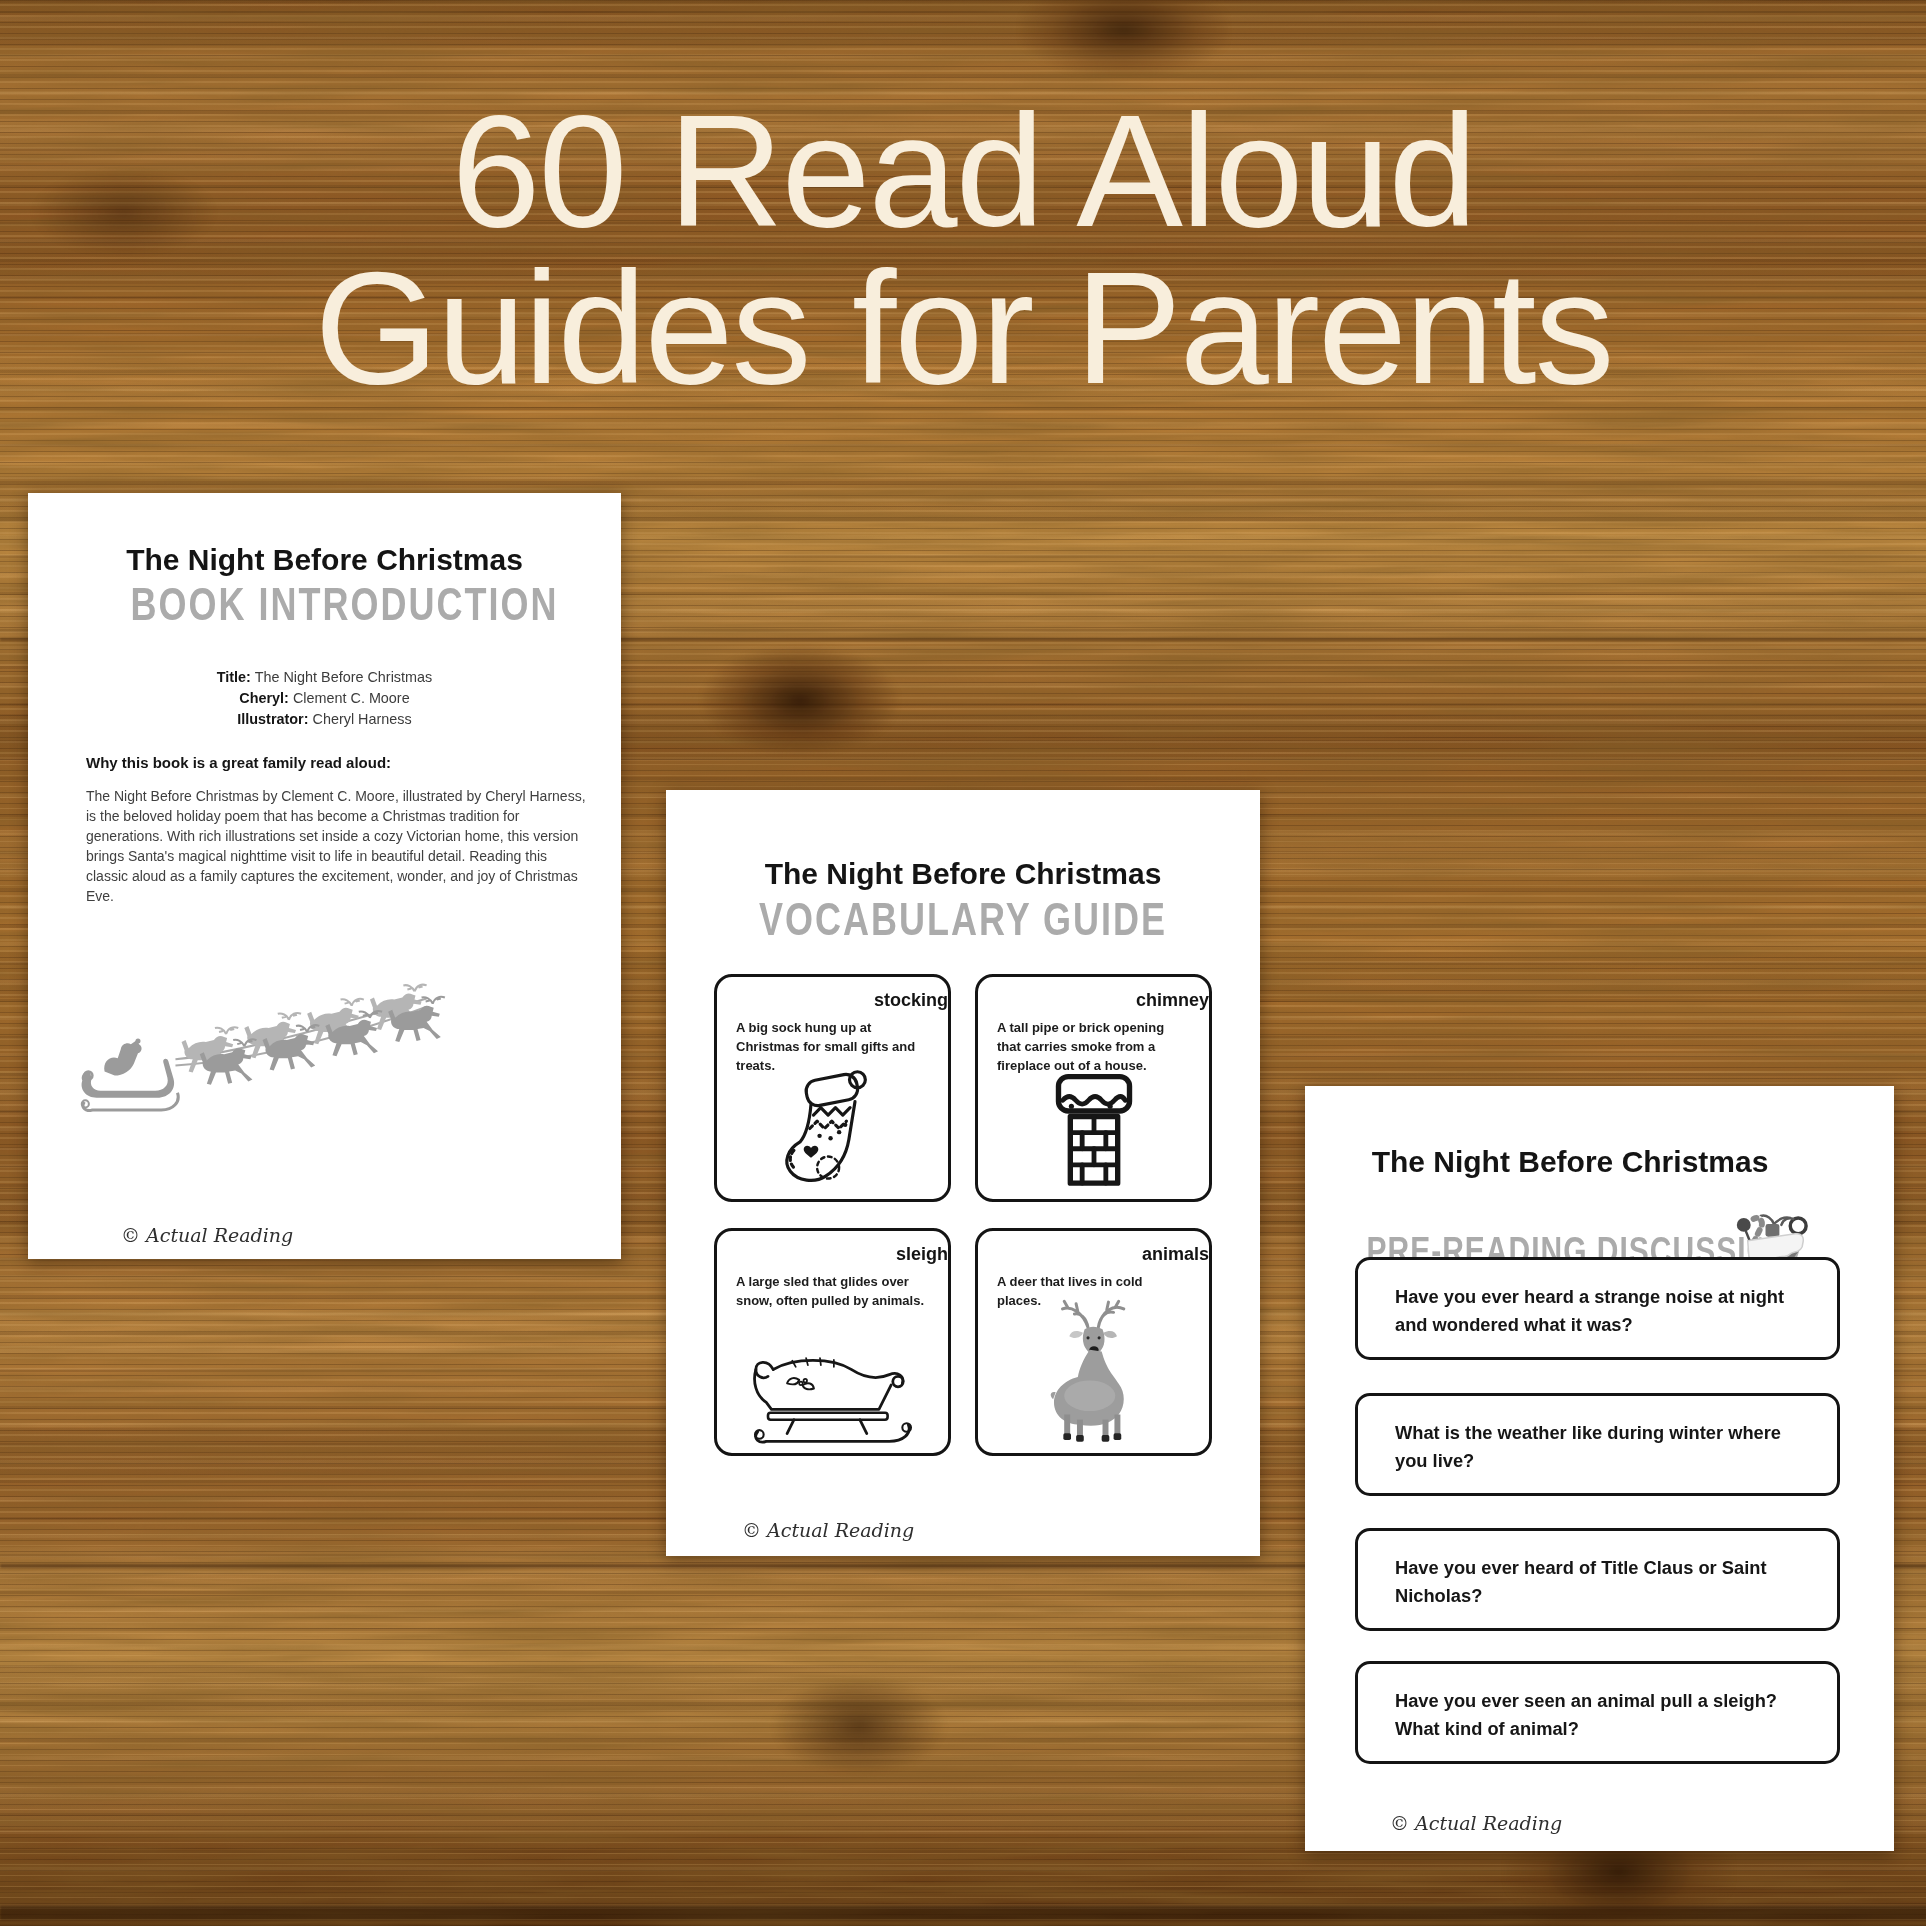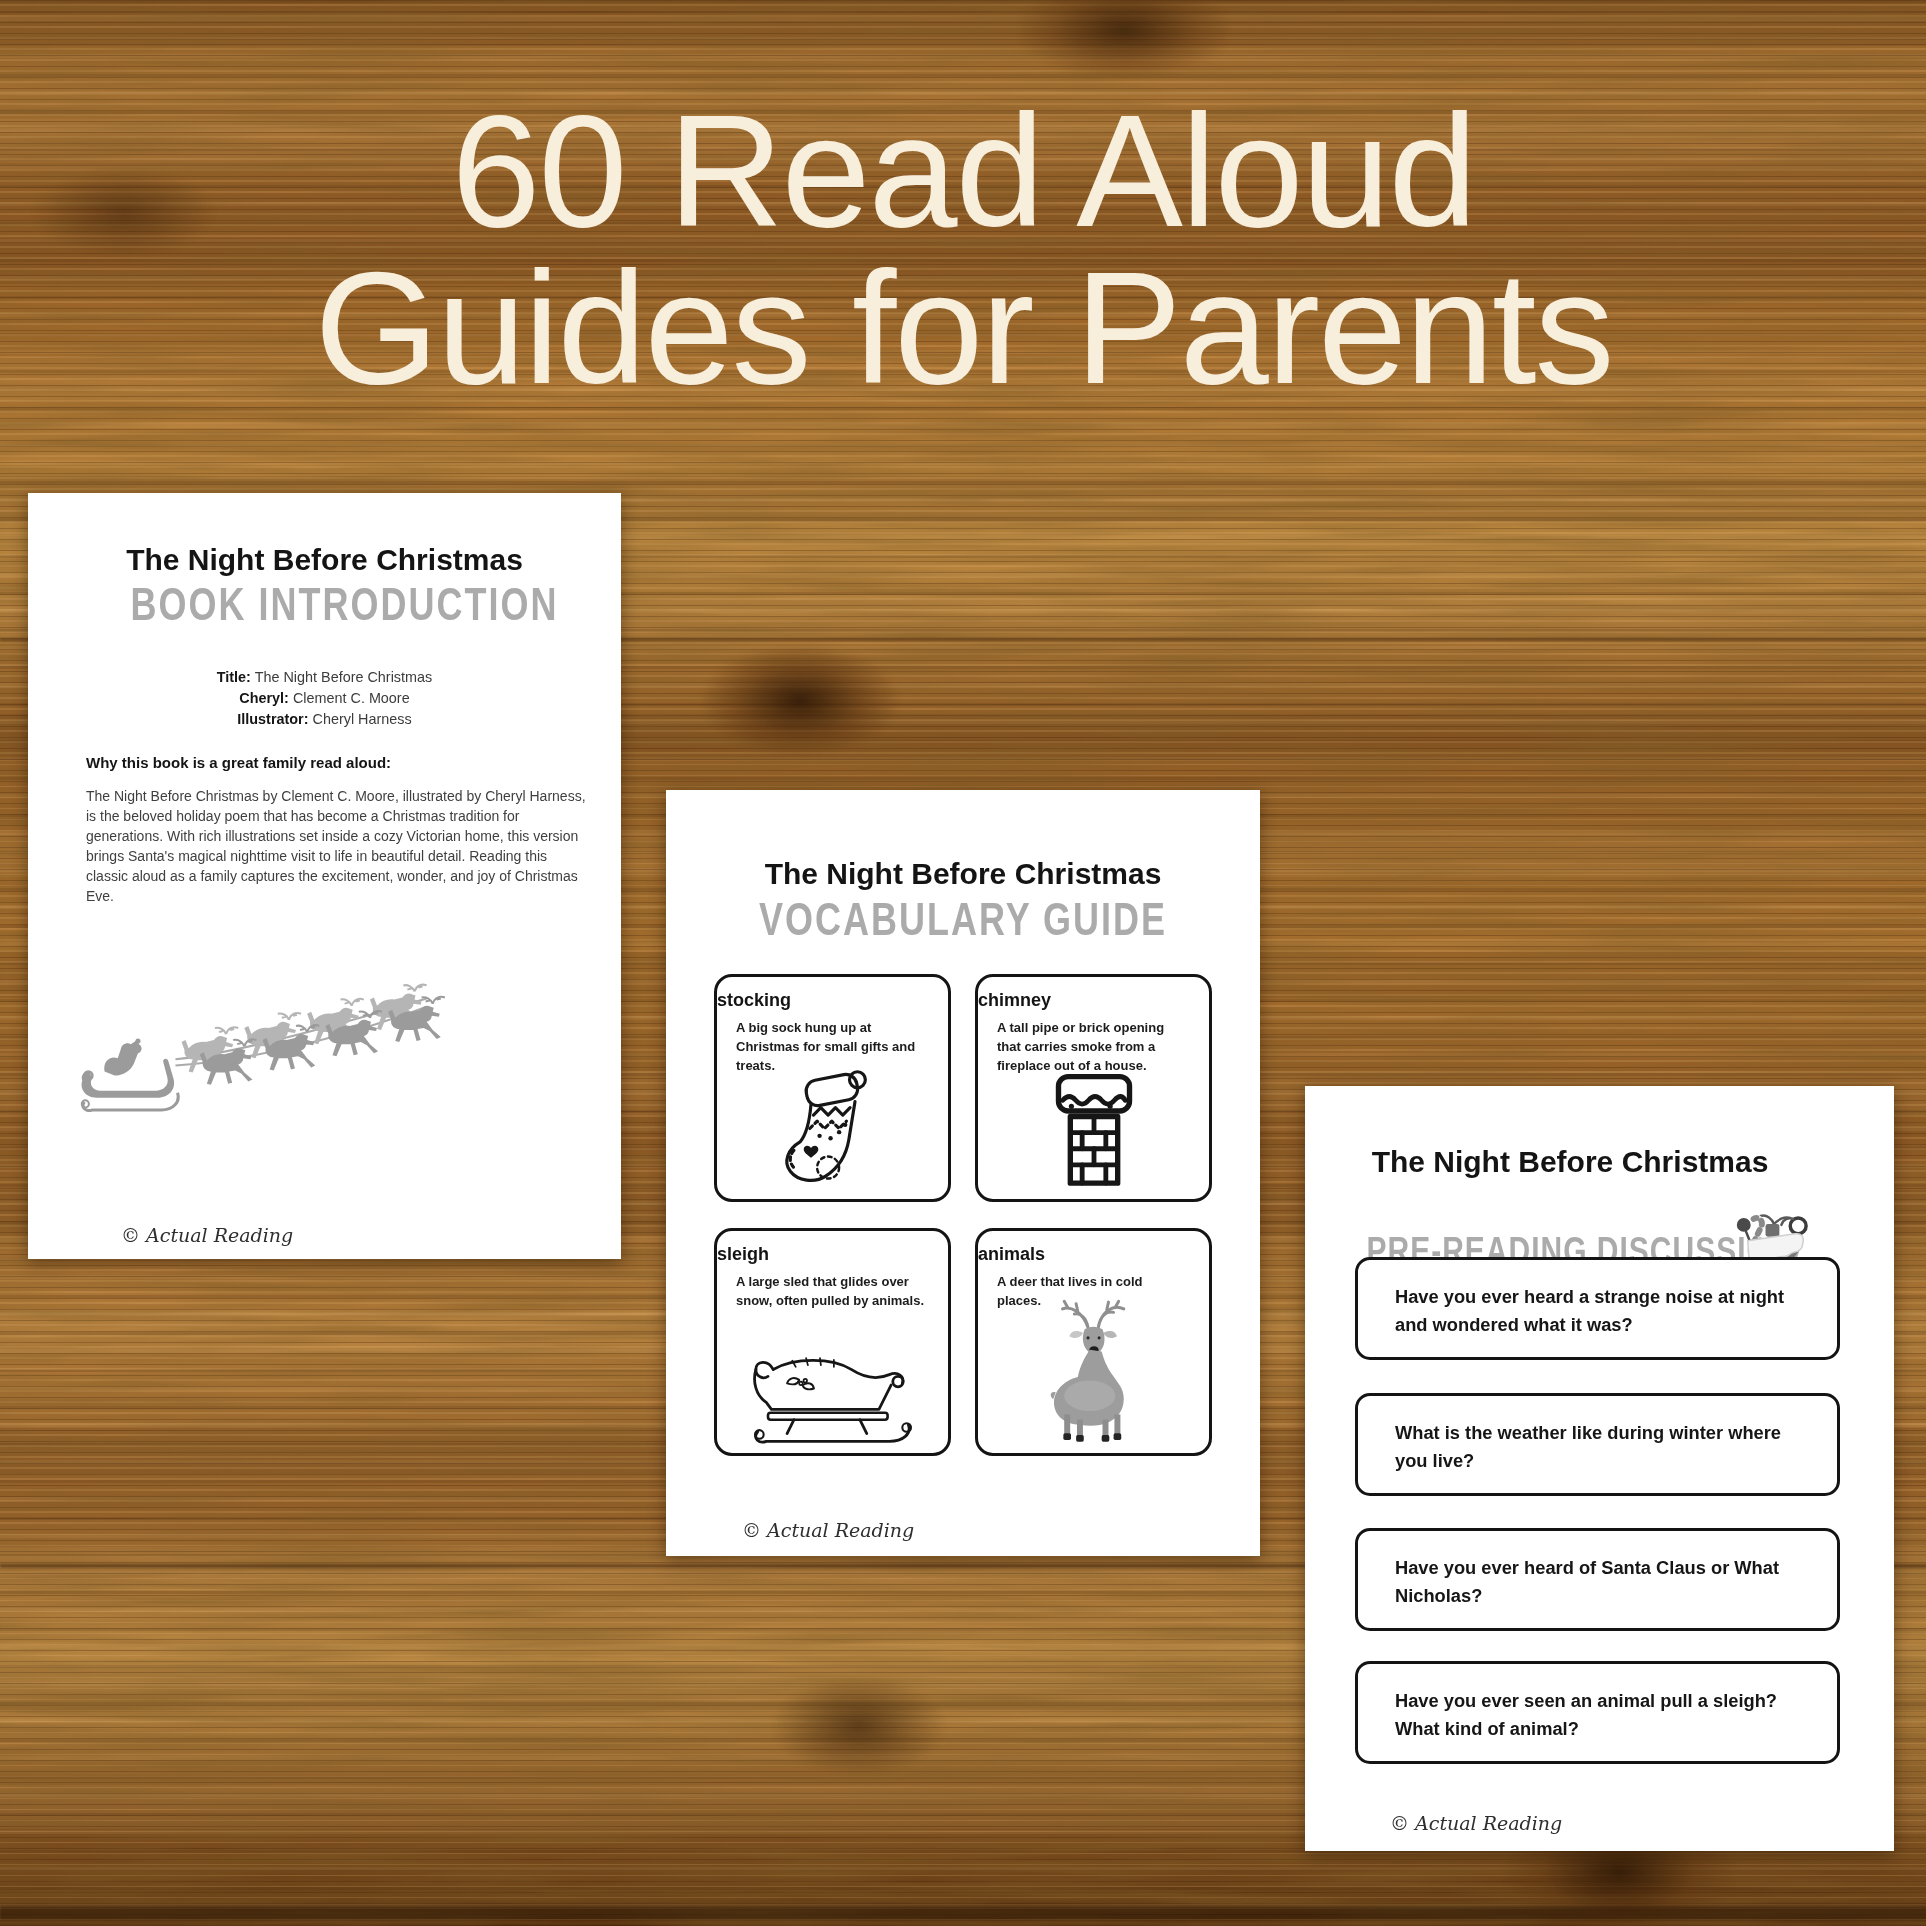--- a/index.html
+++ b/index.html
@@ -56,21 +56,21 @@
     font-size:15px;color:#151515;}
   .intro-para{position:absolute;top:293px;left:58px;width:501px;
     font-size:14px;line-height:20px;color:#3f3f3f;}
   .sleigh-art{position:absolute;left:46px;top:461px;}
 
   
   .vgrid{position:absolute;left:48px;top:184px;right:48px;
     display:grid;grid-template-columns:1fr 1fr;gap:26px 24px;}
   .vcard{position:relative;height:228px;border:3.5px solid #141414;
     border-radius:18px;box-sizing:border-box;background:#fff;}
-  .vterm{margin-top:13px;text-align:left;font-weight:bold;font-size:18px;
+  .vterm{margin-top:13px;text-align:right;font-weight:bold;font-size:18px;
     color:#141414;}
   .vdef{margin:8px 19px 0 19px;font-weight:bold;font-size:13px;
     line-height:1.45;color:#1c1c1c;}
   .vcard svg{position:absolute;left:50%;transform:translateX(-50%);bottom:7px;}
 
   
   .qbox{position:absolute;left:50px;width:485px;height:103px;border:3.5px solid #141414;
     border-radius:15px;box-sizing:border-box;padding:23px 28px 0 37px;
     font-weight:bold;font-size:18.3px;line-height:1.55;color:#161616;background:#fff;}
   .stocking-illo{position:absolute;right:79px;top:125px;}
@@ -303,20 +303,20 @@
                C50 92 56 82 58 70 L83 36 C84 31 82 27 77 27 L33 33 Z" fill="#787878"></path>
       <path d="M58 70 L80 40 C75 58 67 72 58 70 Z" fill="#5f5f5f" opacity=".5"></path>
       <path d="M24 78 C18 84 16 92 20 97" stroke="#9c9c9c" stroke-width="5" fill="none" stroke-linecap="round" opacity=".7"></path>
       <path d="M36 42 V50 M44 40 V48 M52 38 V46 M60 36 V44" stroke="#4c4c4c" stroke-width="1.5" stroke-dasharray="2 2"></path>
       <path d="M28 30 L76 23 C82 22 85 26 84 31 L83 36 C80 43 74 40 70 44
                C66 48 60 44 55 48 C50 51 44 47 39 50 C34 52 29 49 29 43 Z" fill="#f4f4f4" stroke="#cfcfcf" stroke-width="1.5"></path>
     </svg>
 
     <div class="qbox" style="top:307px;">What is the weather like during winter where you live?</div>
     <div class="qbox" style="top:171px;">Have you ever heard a strange noise at night and wondered what it was?</div>
-    <div class="qbox" style="top:442px;">Have you ever heard of Santa Claus or What Nicholas?</div>
+    <div class="qbox" style="top:442px;">Have you ever heard of Title Claus or Saint Nicholas?</div>
     <div class="qbox" style="top:575px;">Have you ever seen an animal pull a sleigh? What kind of animal?</div>
 
     <div class="footer-copy" style="left:85px;top:726px;">© Actual Reading</div>
   </div>
 
 </div>
 
 
 </body></html>

